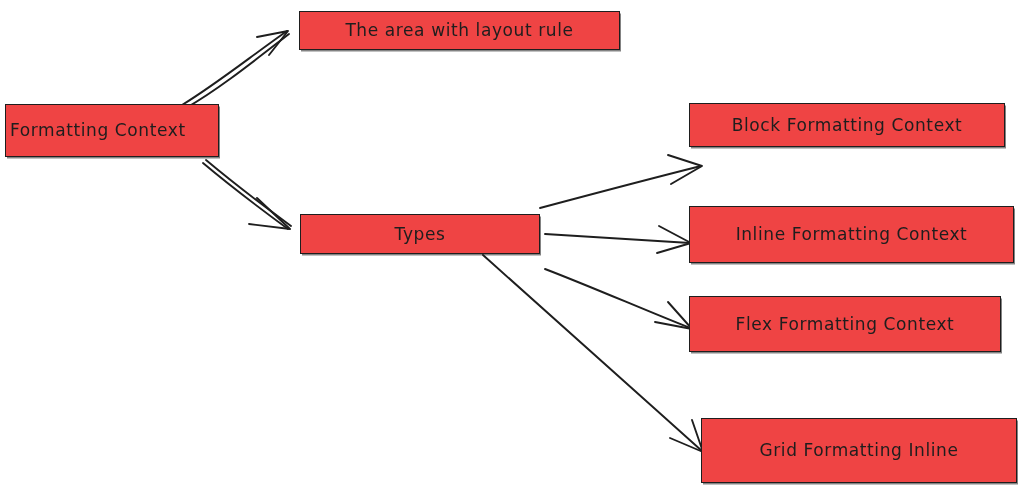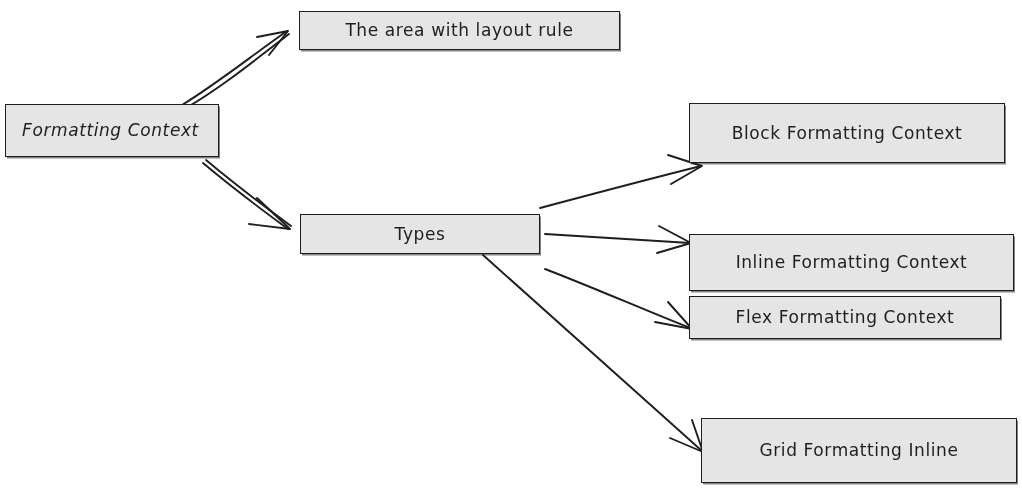--- a/index.html
+++ b/index.html
@@ -22,64 +22,62 @@
     position: absolute;
     left: 0;
     top: 0;
     width: 1022px;
     height: 492px;
     pointer-events: none;
   }
   .node {
     position: absolute;
     box-sizing: border-box;
-    background: #e5e5e5;
+    background: #ef4444;
     border: 1.6px solid #1e1e1e;
     display: flex;
     align-items: center;
     justify-content: center;
     color: #1e1e1e;
     letter-spacing: 0.6px;
     line-height: 1.1;
     text-align: center;
     
     box-shadow: 1.5px 2px 0 -0.5px rgba(30,30,30,0.55);
   }
   .node .node-label {
     display: block;
     white-space: nowrap;
   }
   
   #node-formatting-context {
     left: 5px;  top: 104px;  width: 214px; height: 53px;
     font-size: 17px;
     justify-content: flex-start;
-    padding-left: 16px;
-    font-style: italic;
+    padding-left: 4px;
   }
   #node-area-rule {
     left: 299px; top: 11px;  width: 321px; height: 39px;
     font-size: 17px;
   }
   #node-types {
     left: 300px; top: 214px; width: 240px; height: 40px;
     font-size: 17px;
     justify-content: center;
   }
   #node-block-fc {
-    left: 689px; top: 103px; width: 316px; height: 60px;
+    left: 689px; top: 103px; width: 316px; height: 44px;
     font-size: 17px;
   }
   #node-inline-fc {
     left: 689px; top: 206px; width: 325px; height: 57px;
     font-size: 17px;
-    margin-top: 28px;
   }
   #node-flex-fc {
-    left: 689px; top: 296px; width: 312px; height: 43px;
+    left: 689px; top: 296px; width: 312px; height: 56px;
     font-size: 17px;
   }
   #node-grid-fc {
     left: 701px; top: 418px; width: 316px; height: 65px;
     font-size: 17px;
   }
 </style>
 </head>
 <body>
 

